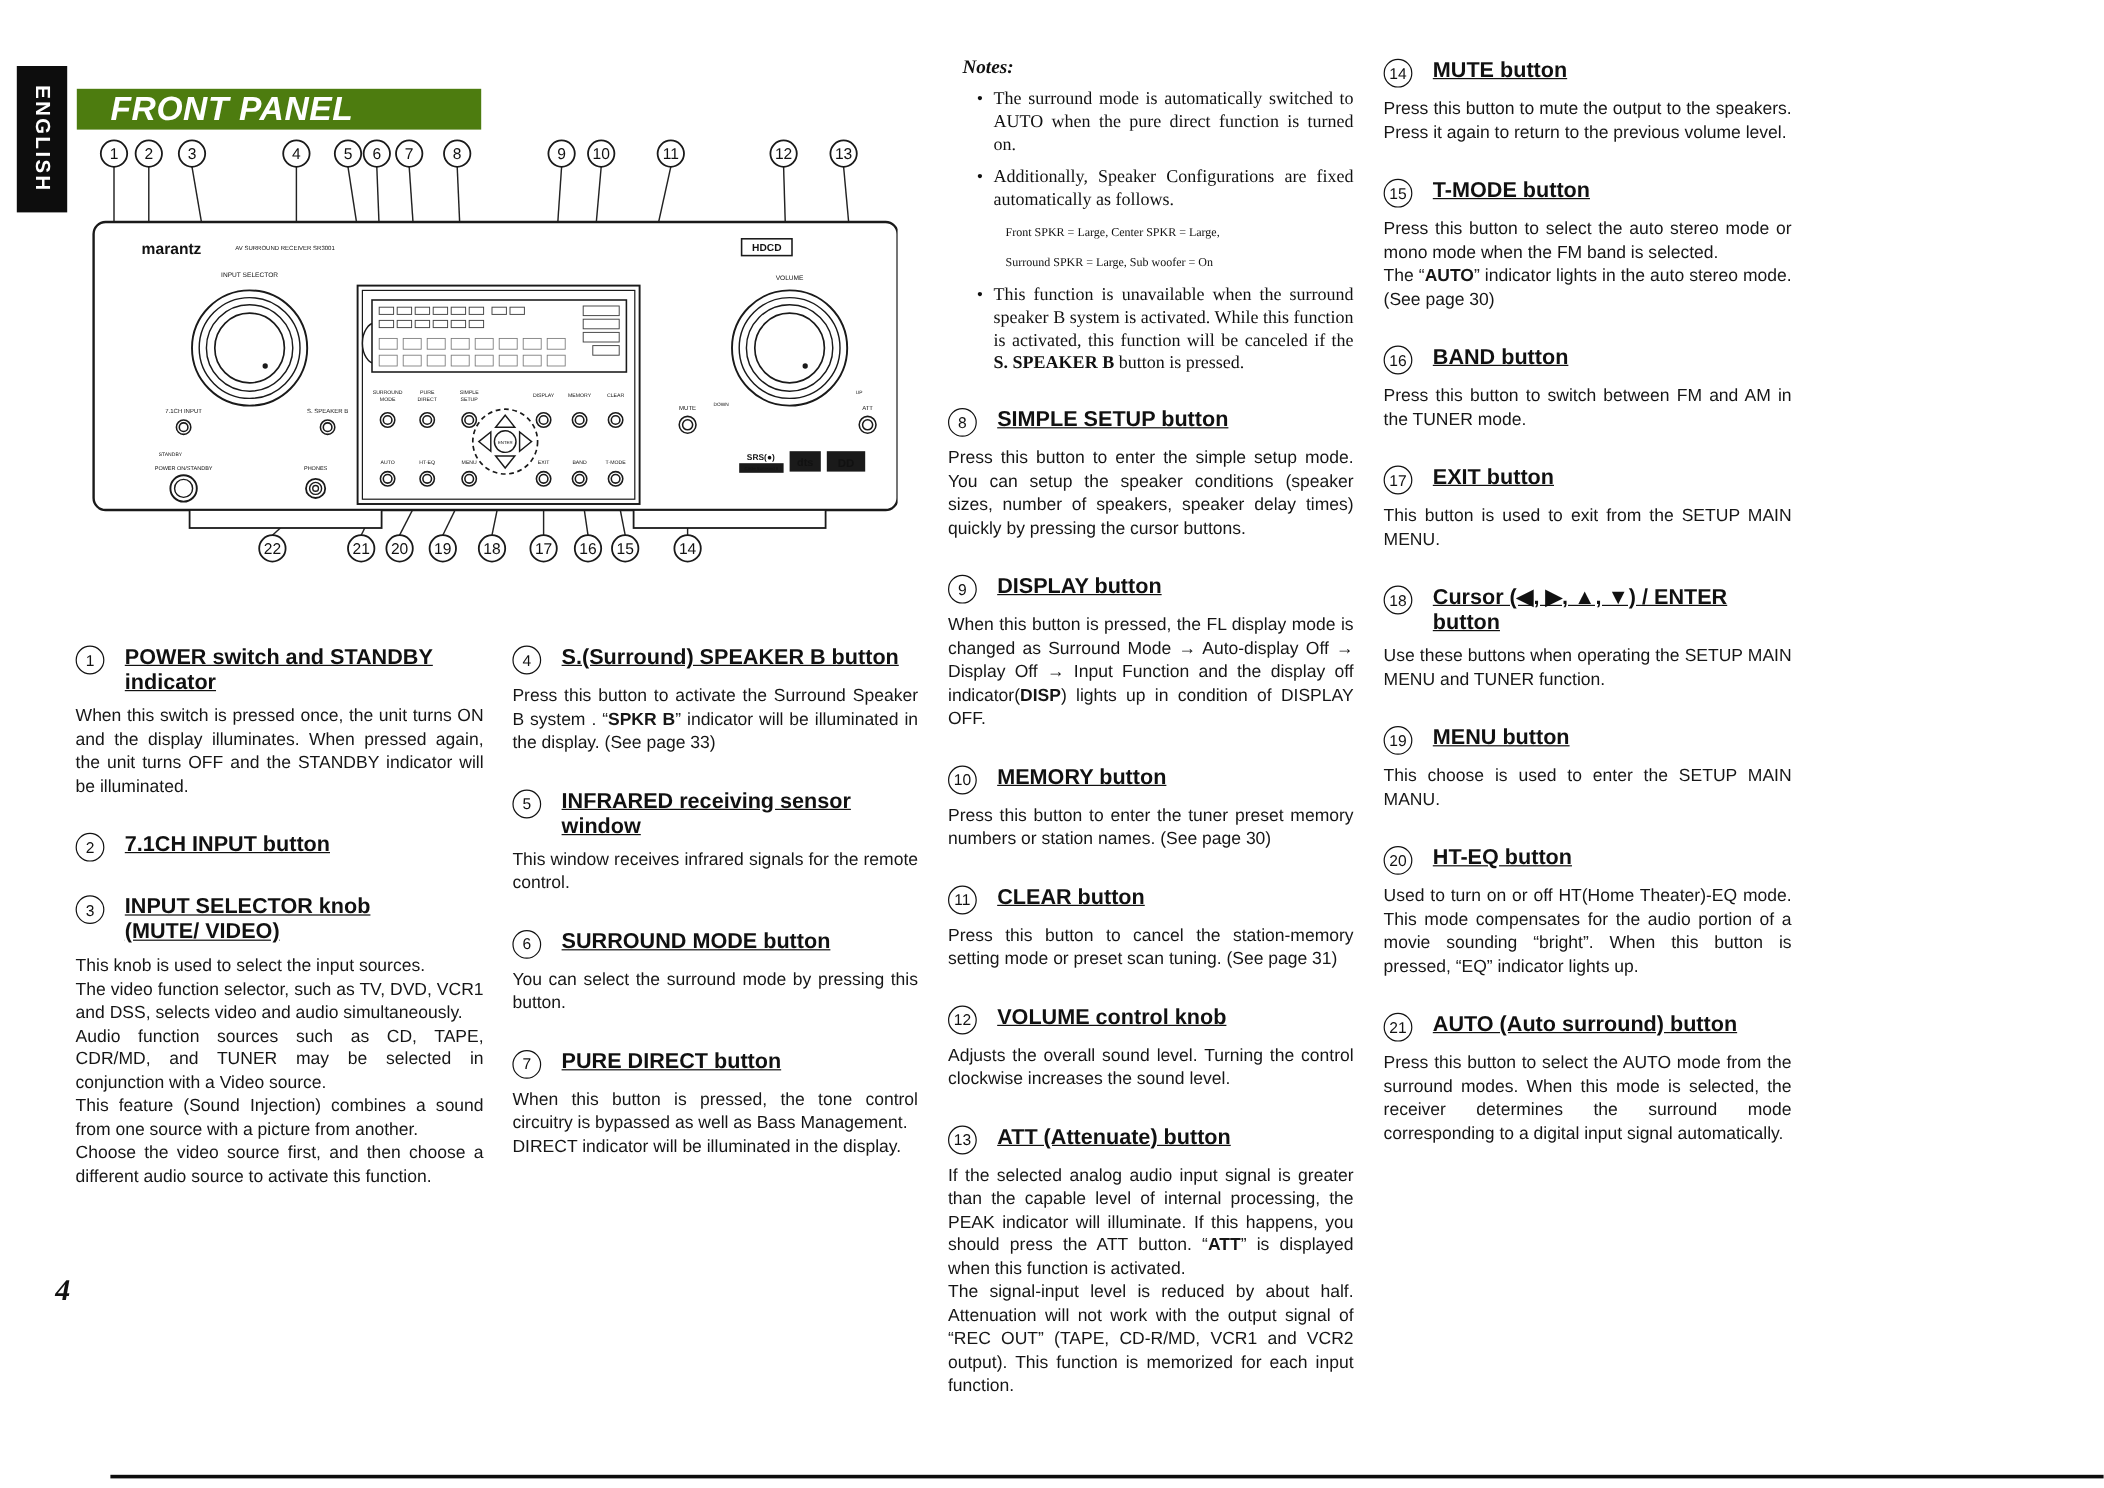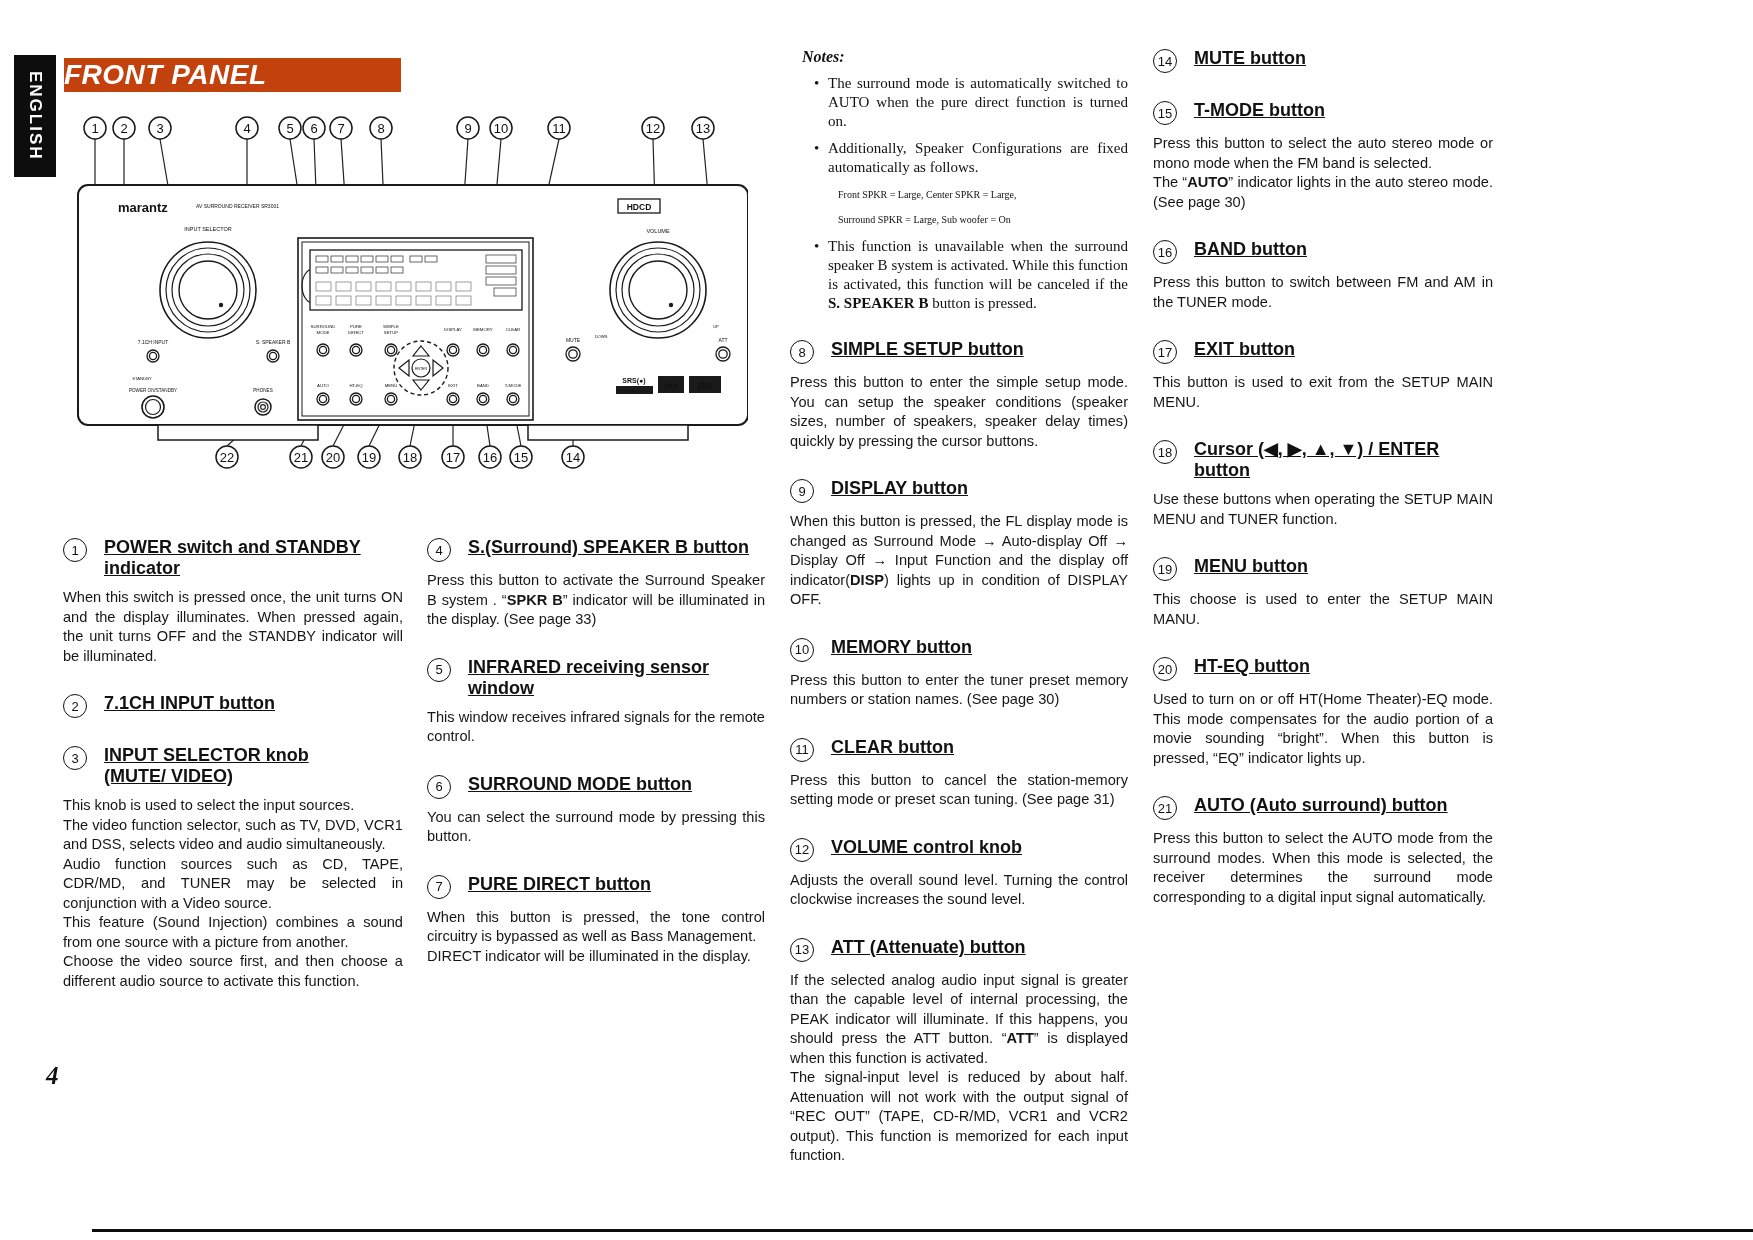--- a/index.html
+++ b/index.html
@@ -10,22 +10,22 @@
   
   .lang-tab{
     position:absolute;left:14px;top:55px;width:42px;height:122px;background:#0d0d0d;
     display:flex;align-items:center;justify-content:center;
   }
   .lang-tab span{
     writing-mode:vertical-rl;color:#fff;font-weight:bold;font-size:17px;letter-spacing:2px;
   }
   
   .banner{
-    position:absolute;left:64px;top:58px;width:337px;height:34px;background:#c2410c;
-    display:flex;align-items:center;padding-left:0;box-sizing:border-box;
+    position:absolute;left:64px;top:74px;width:337px;height:34px;background:#4d7c0f;
+    display:flex;align-items:center;padding-left:28px;box-sizing:border-box;
   }
   .banner h1{
     margin:0;color:#fff;font-size:28px;font-style:italic;font-weight:bold;letter-spacing:0.5px;
   }
   
   .diagram{position:absolute;left:58px;top:100px;width:690px;height:385px;}
   .diagram svg{width:100%;height:100%;}
   .diagram text{font-family:"Liberation Sans",sans-serif;fill:#111;}
   
   .col{position:absolute;width:340px;}
@@ -469,20 +469,21 @@
     <p class="sec-body">If the selected analog audio input signal is greater than the capable level of internal processing, the PEAK indicator will illuminate. If this happens, you should press the ATT button. “<b>ATT</b>” is displayed when this function is activated.<br>The signal-input level is reduced by about half. Attenuation will not work with the output signal of “REC OUT” (TAPE, CD-R/MD, VCR1 and VCR2 output). This function is memorized for each input function.</p>
   </div>
 </div>
 
 <div class="col" id="col4">
   <div class="section">
     <div class="sec-head">
         <span class="circ">14</span>
         <h3>MUTE button</h3>
       </div>
+    <p class="sec-body">Press this button to mute the output to the speakers. Press it again to return to the previous volume level.</p>
   </div>
   <div class="section">
     <div class="sec-head">
         <span class="circ">15</span>
         <h3>T-MODE button</h3>
       </div>
     <p class="sec-body">Press this button to select the auto stereo mode or mono mode when the FM band is selected.<br>The “<b>AUTO</b>” indicator lights in the auto stereo mode. (See page 30)</p>
   </div>
   <div class="section">
     <div class="sec-head">

